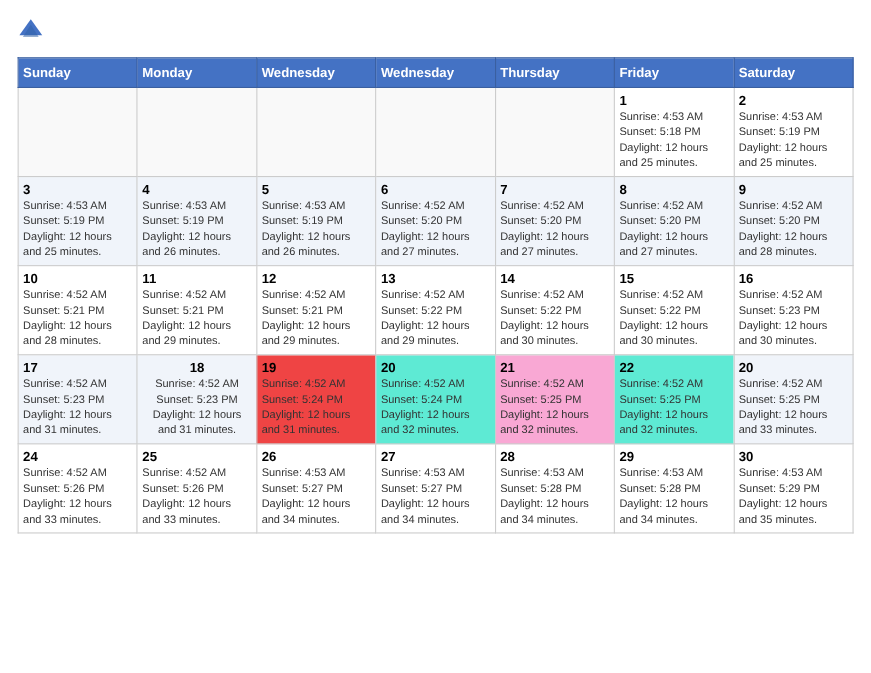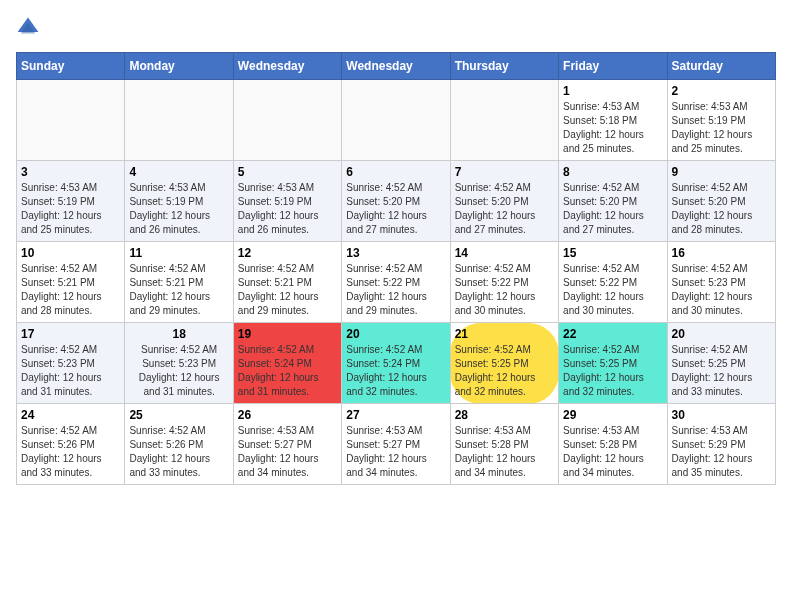--- a/index.html
+++ b/index.html
@@ -233,21 +233,21 @@
           <div class="day-info" style="white-space: pre-line;">Sunrise: 4:52 AM
 Sunset: 5:24 PM
 Daylight: 12 hours and 31 minutes.</div>
         </td>
         <td style="background: #5eead4;">
           <div class="day-number">20</div>
           <div class="day-info" style="white-space: pre-line;">Sunrise: 4:52 AM
 Sunset: 5:24 PM
 Daylight: 12 hours and 32 minutes.</div>
         </td>
-        <td style="background: #fde047; border-radius: 31px;">
+        <td style="background: #f9a8d4;">
           <div class="day-number">21</div>
           <div class="day-info" style="white-space: pre-line;">Sunrise: 4:52 AM
 Sunset: 5:25 PM
 Daylight: 12 hours and 32 minutes.</div>
         </td>
         <td style="background: #5eead4;">
           <div class="day-number">22</div>
           <div class="day-info" style="white-space: pre-line;">Sunrise: 4:52 AM
 Sunset: 5:25 PM
 Daylight: 12 hours and 32 minutes.</div>

